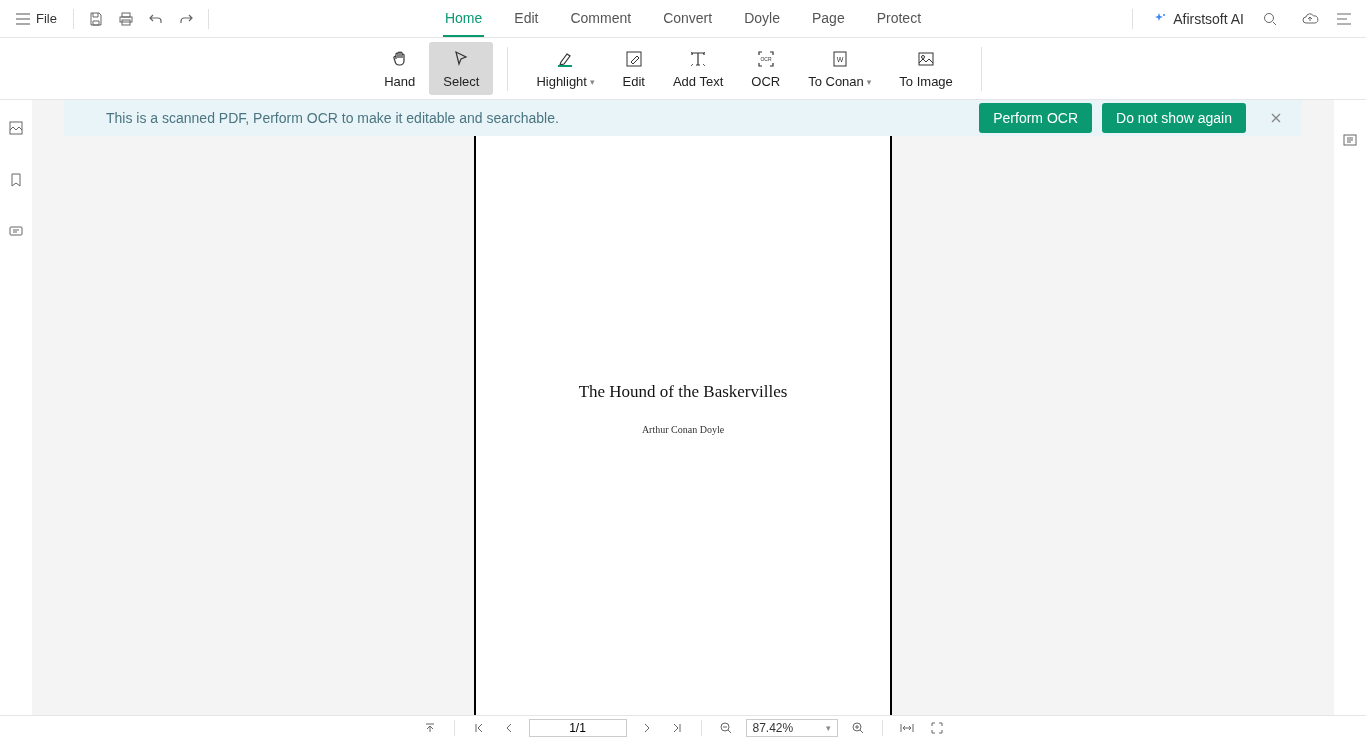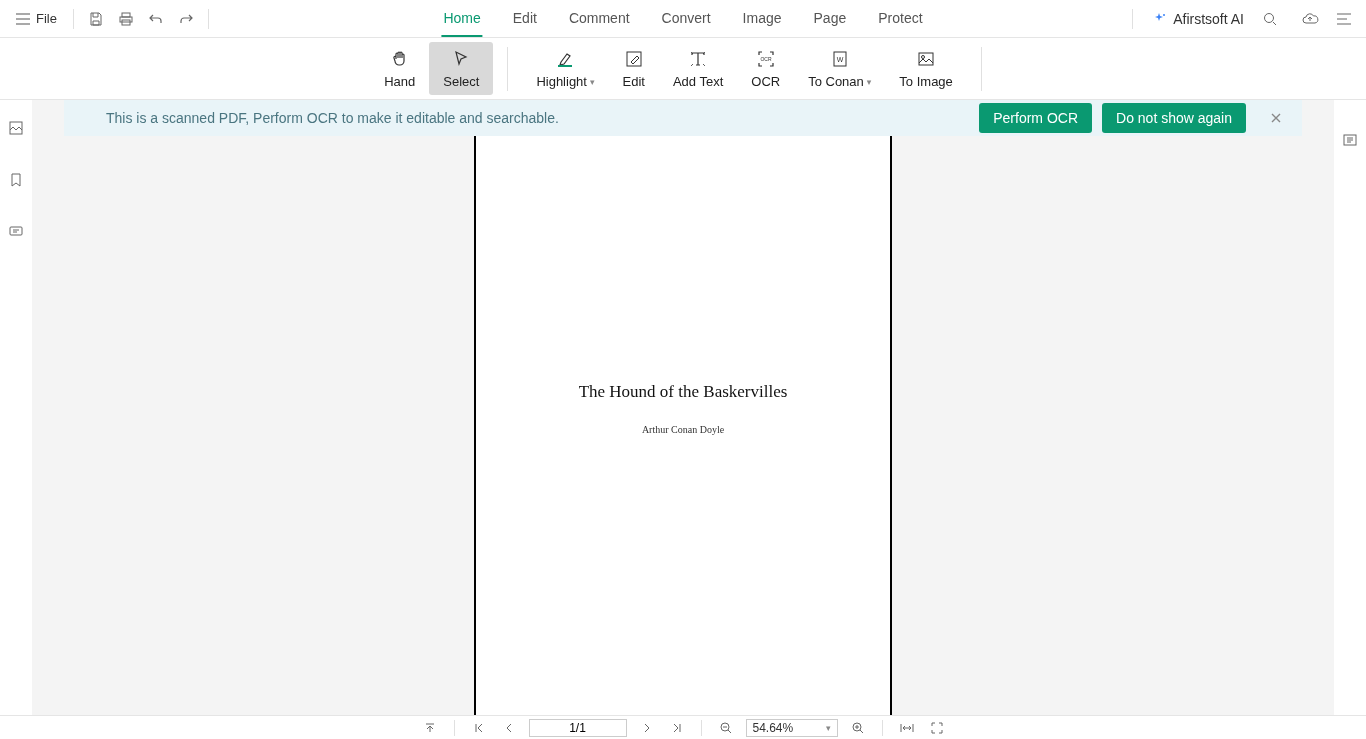--- a/index.html
+++ b/index.html
@@ -325,21 +325,21 @@
         </svg>
     </div>
     <div class="divider-v"></div>
   </div>
 
   <div class="menu-tabs">
     <div class="menu-tab active">Home</div>
     <div class="menu-tab">Edit</div>
     <div class="menu-tab">Comment</div>
     <div class="menu-tab">Convert</div>
-    <div class="menu-tab">Image</div>
+    <div class="menu-tab">Doyle</div>
     <div class="menu-tab">Page</div>
     <div class="menu-tab">Protect</div>
   </div>
 
   <div class="menu-right">
     <div class="divider-v"></div>
     <div class="ai-brand">
       <span>
         <svg width="16" height="16" viewBox="0 0 16 16">
             <path d="M8 2l1 3 3 1-3 1-1 3-1-3-3-1 3-1z" fill="#3b82f6"></path>
@@ -535,21 +535,21 @@
       </svg>
   </div>
   <div class="status-sep"></div>
   <div class="sb-icon">
     <svg width="14" height="14" viewBox="0 0 14 14" fill="none">
         <circle cx="6" cy="6" r="4" stroke="#666"></circle>
         <path d="M4 6h4M9 9l3 3" stroke="#666"></path>
       </svg>
   </div>
   <div class="zoom-input">
-    <span>54.64%</span>
+    <span>87.42%</span>
     <span class="caret-dn">▾</span>
   </div>
   <div class="sb-icon">
     <svg width="14" height="14" viewBox="0 0 14 14" fill="none">
         <circle cx="6" cy="6" r="4" stroke="#666"></circle>
         <path d="M4 6h4M6 4v4M9 9l3 3" stroke="#666"></path>
       </svg>
   </div>
   <div class="status-sep"></div>
   <div class="sb-icon">

